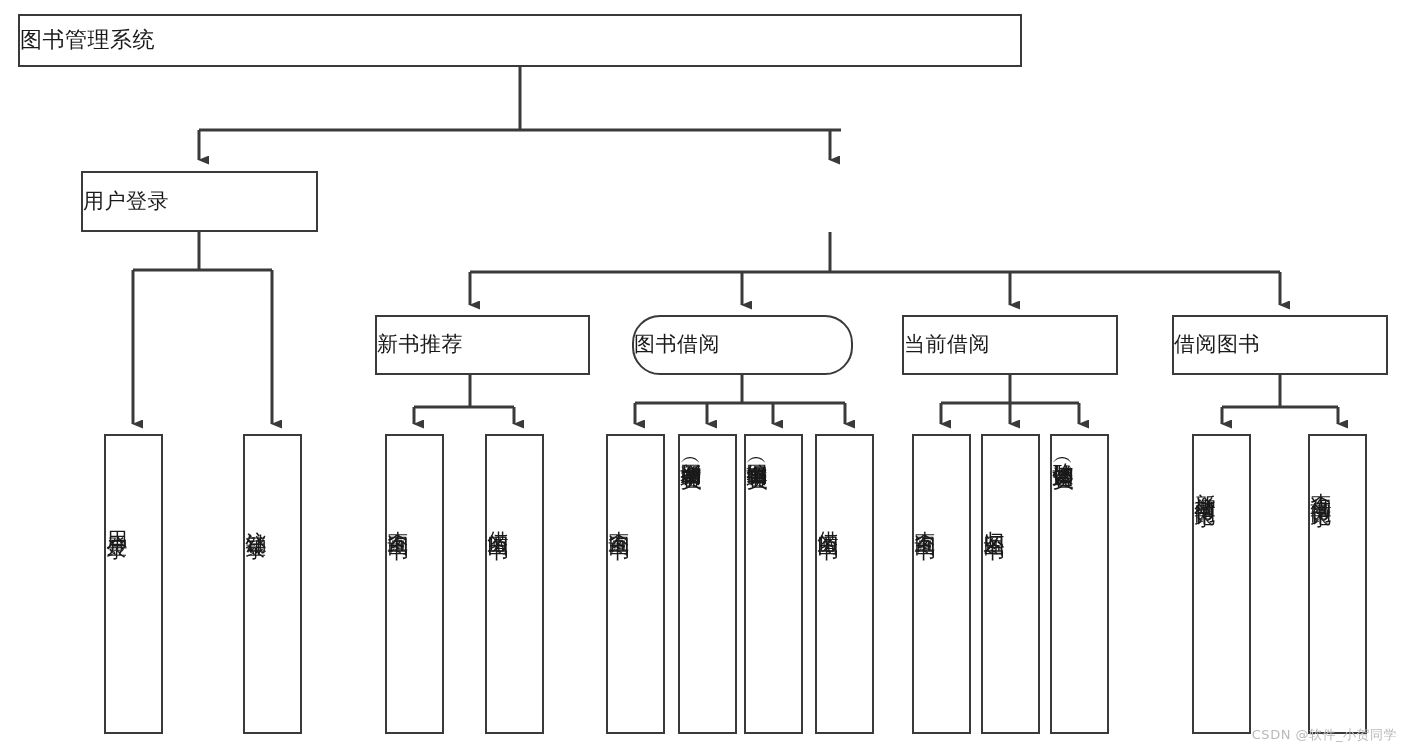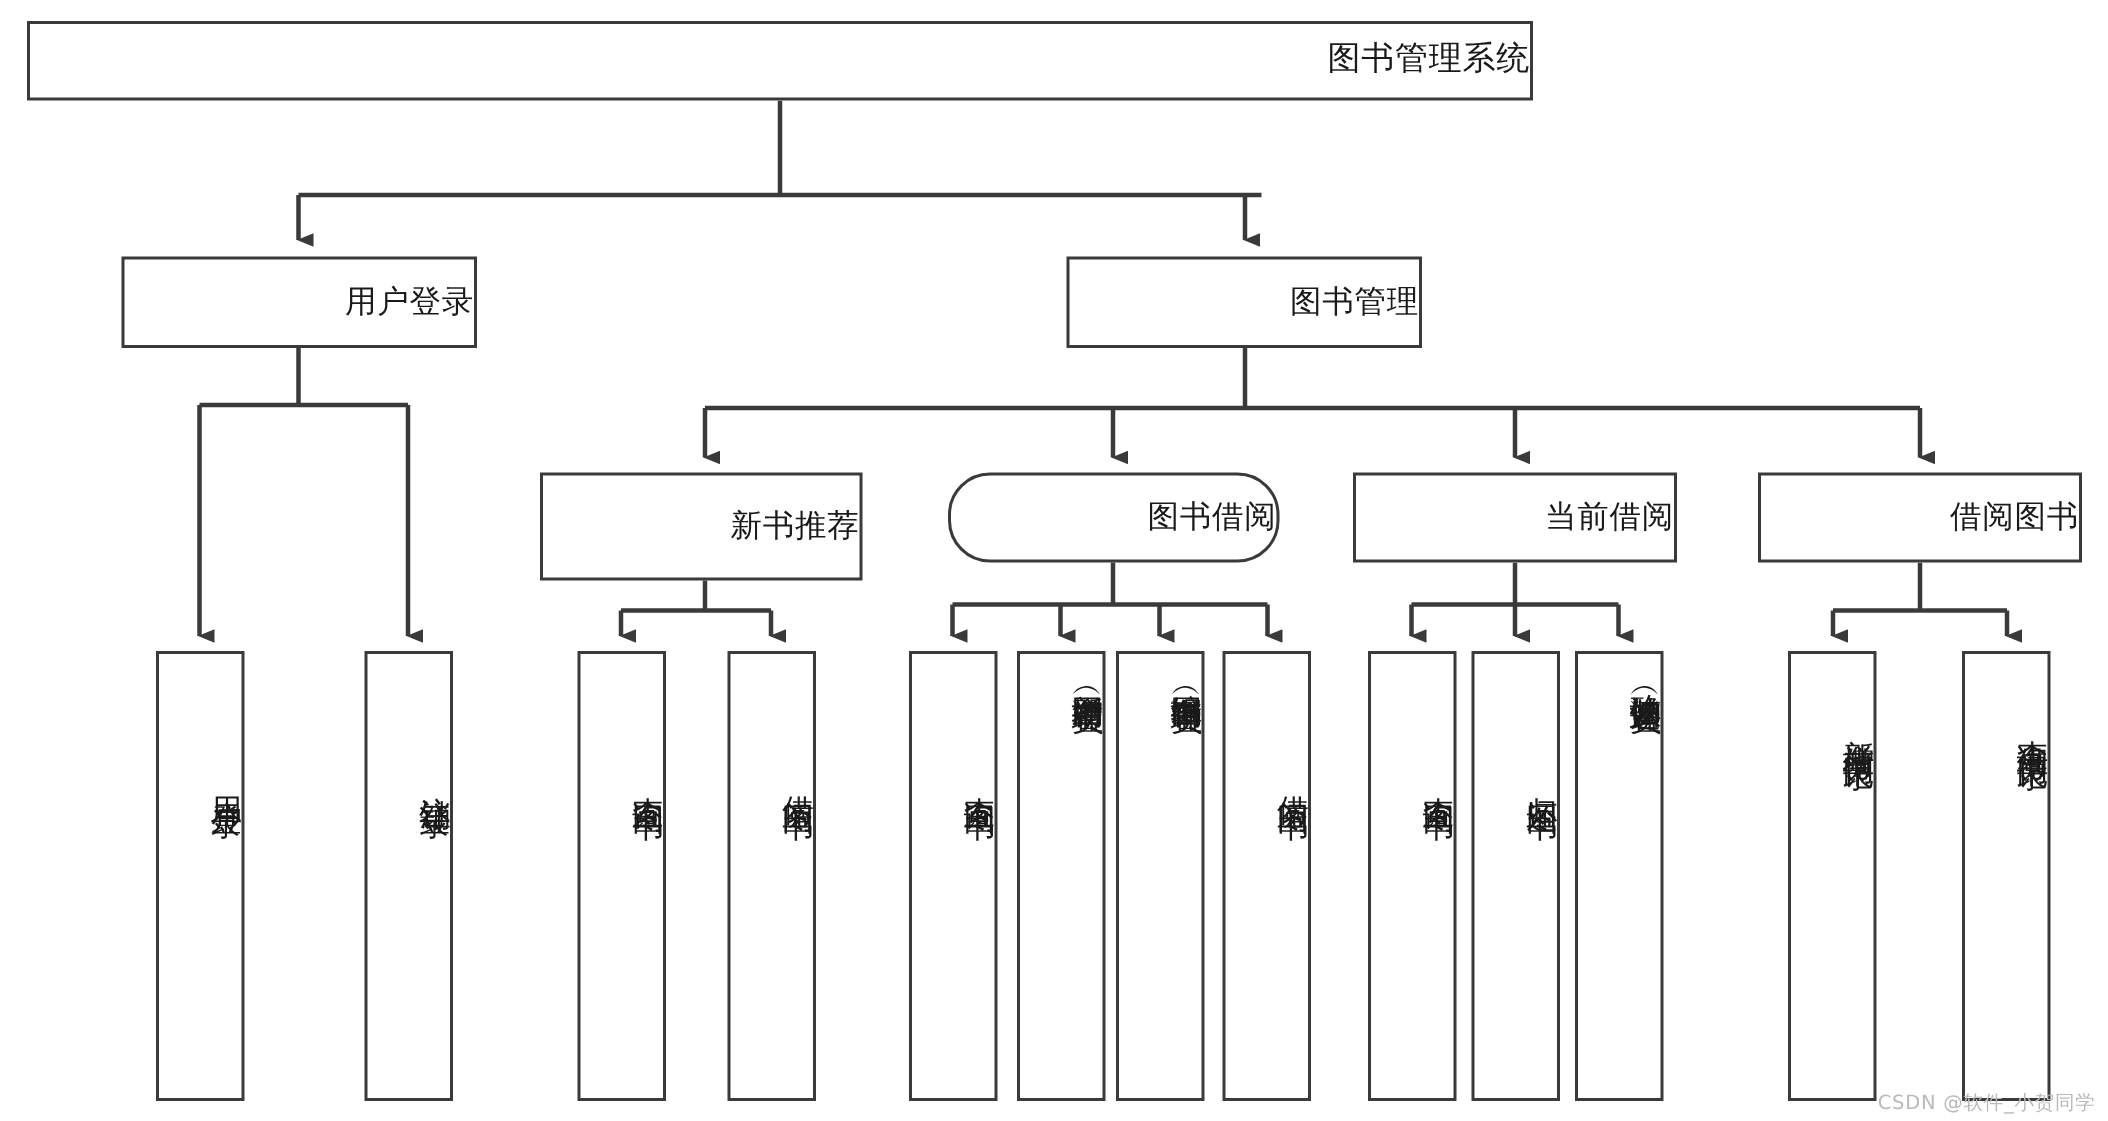--- a/index.html
+++ b/index.html
@@ -28,24 +28,23 @@
     height: 747px;
     pointer-events: none;
   }
   .node {
     position: absolute;
     box-sizing: border-box;
     background: #ffffff;
     border: 2px solid #3a3a3a;
     display: flex;
     align-items: center;
-    justify-content: flex-end;
+    justify-content: flex-start;
     color: #1a1a1a;
     text-align: center;
-    padding-left: 48px;
   }
   .node-label {
     display: block;
     line-height: 1.12;
     letter-spacing: 0.5px;
   }
   
   .node.horizontal .node-label {
     font-size: 21px;
     white-space: nowrap;
@@ -135,25 +134,22 @@
     </g>
   </svg>
 
   <div class="node horizontal root" style="left:18px; top:14px; width:1004px; height:53px;">
     <span class="node-label">图书管理系统</span>
   </div>
 
   <div class="node horizontal" style="left:81px; top:171px; width:237px; height:61px;">
     <span class="node-label">用户登录</span>
   </div>
-  <div class="node horizontal" style="left:711px; top:171px; width:237px; height:61px;">
-    <span class="node-label">图书管理</span>
-  </div>
-
-  <div class="node horizontal" style="left:360px; top:315px; width:215px; height:72px;">
+
+  <div class="node horizontal" style="left:375px; top:315px; width:215px; height:60px;">
     <span class="node-label">新书推荐</span>
   </div>
   <div class="node horizontal" style="left:632px; top:315px; width:221px; height:60px;border-radius:28px;">
     <span class="node-label">图书借阅</span>
   </div>
   <div class="node horizontal" style="left:902px; top:315px; width:216px; height:60px;">
     <span class="node-label">当前借阅</span>
   </div>
   <div class="node horizontal" style="left:1172px; top:315px; width:216px; height:60px;">
     <span class="node-label">借阅图书</span>

